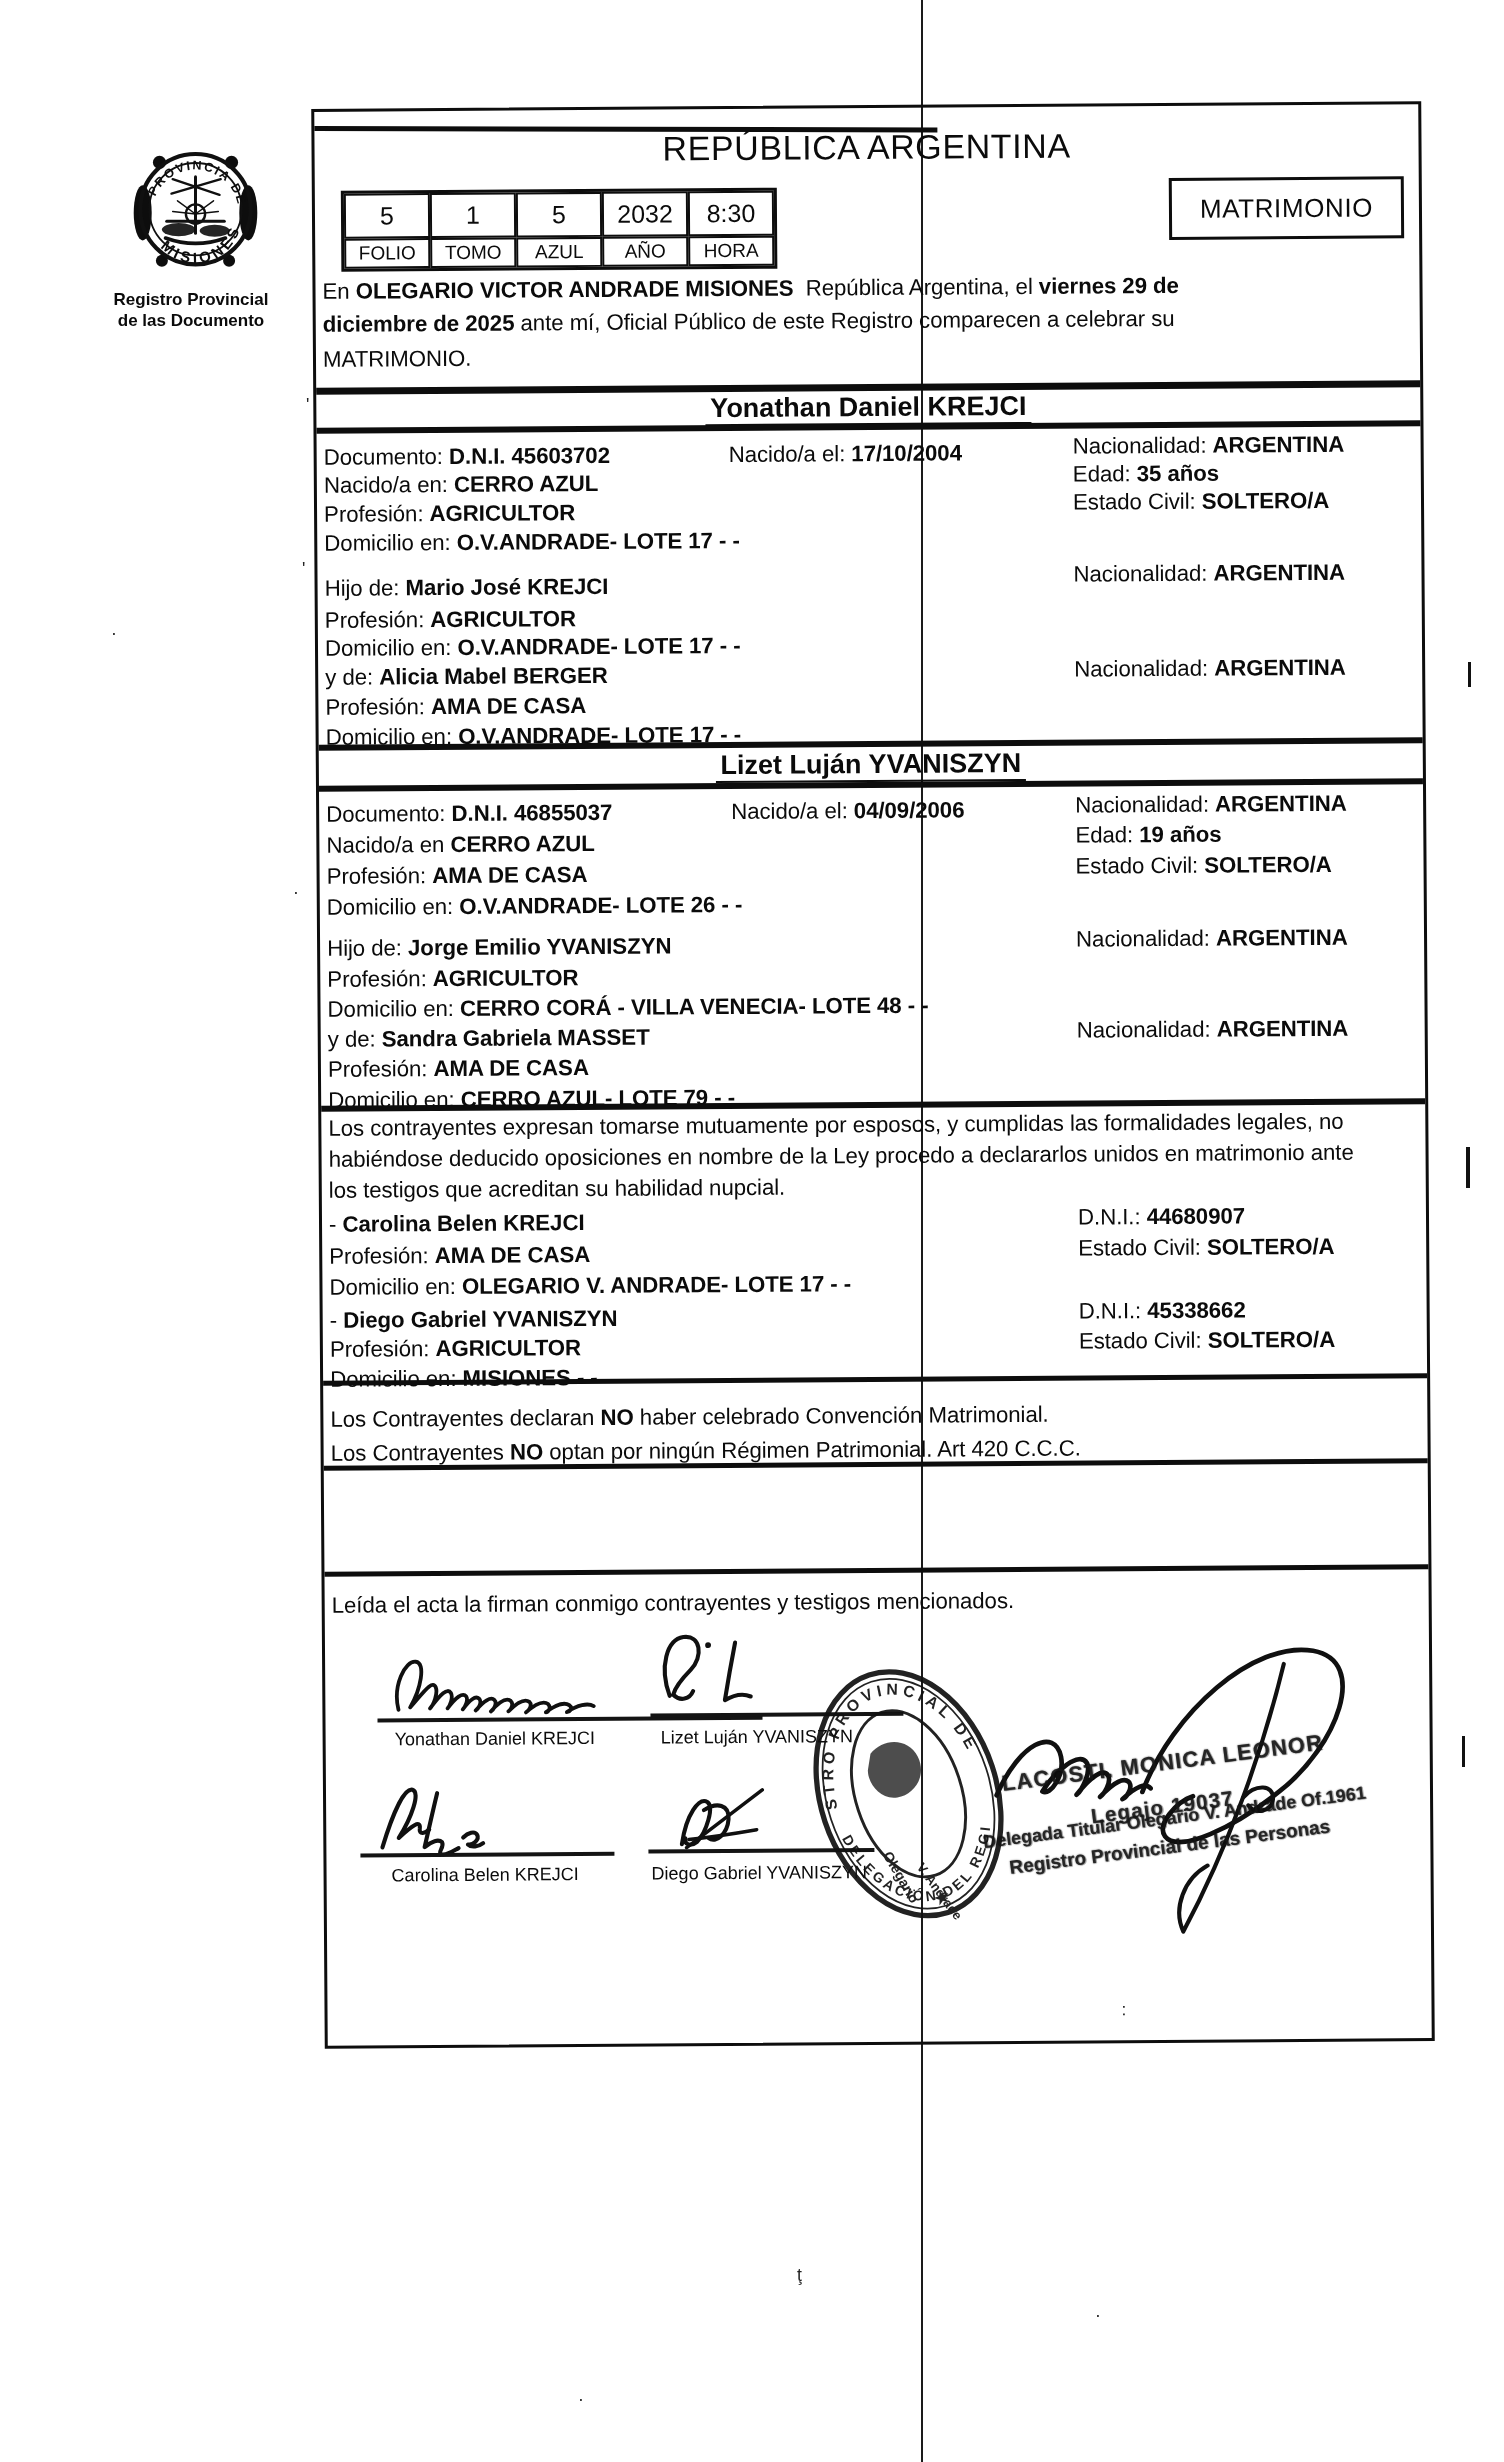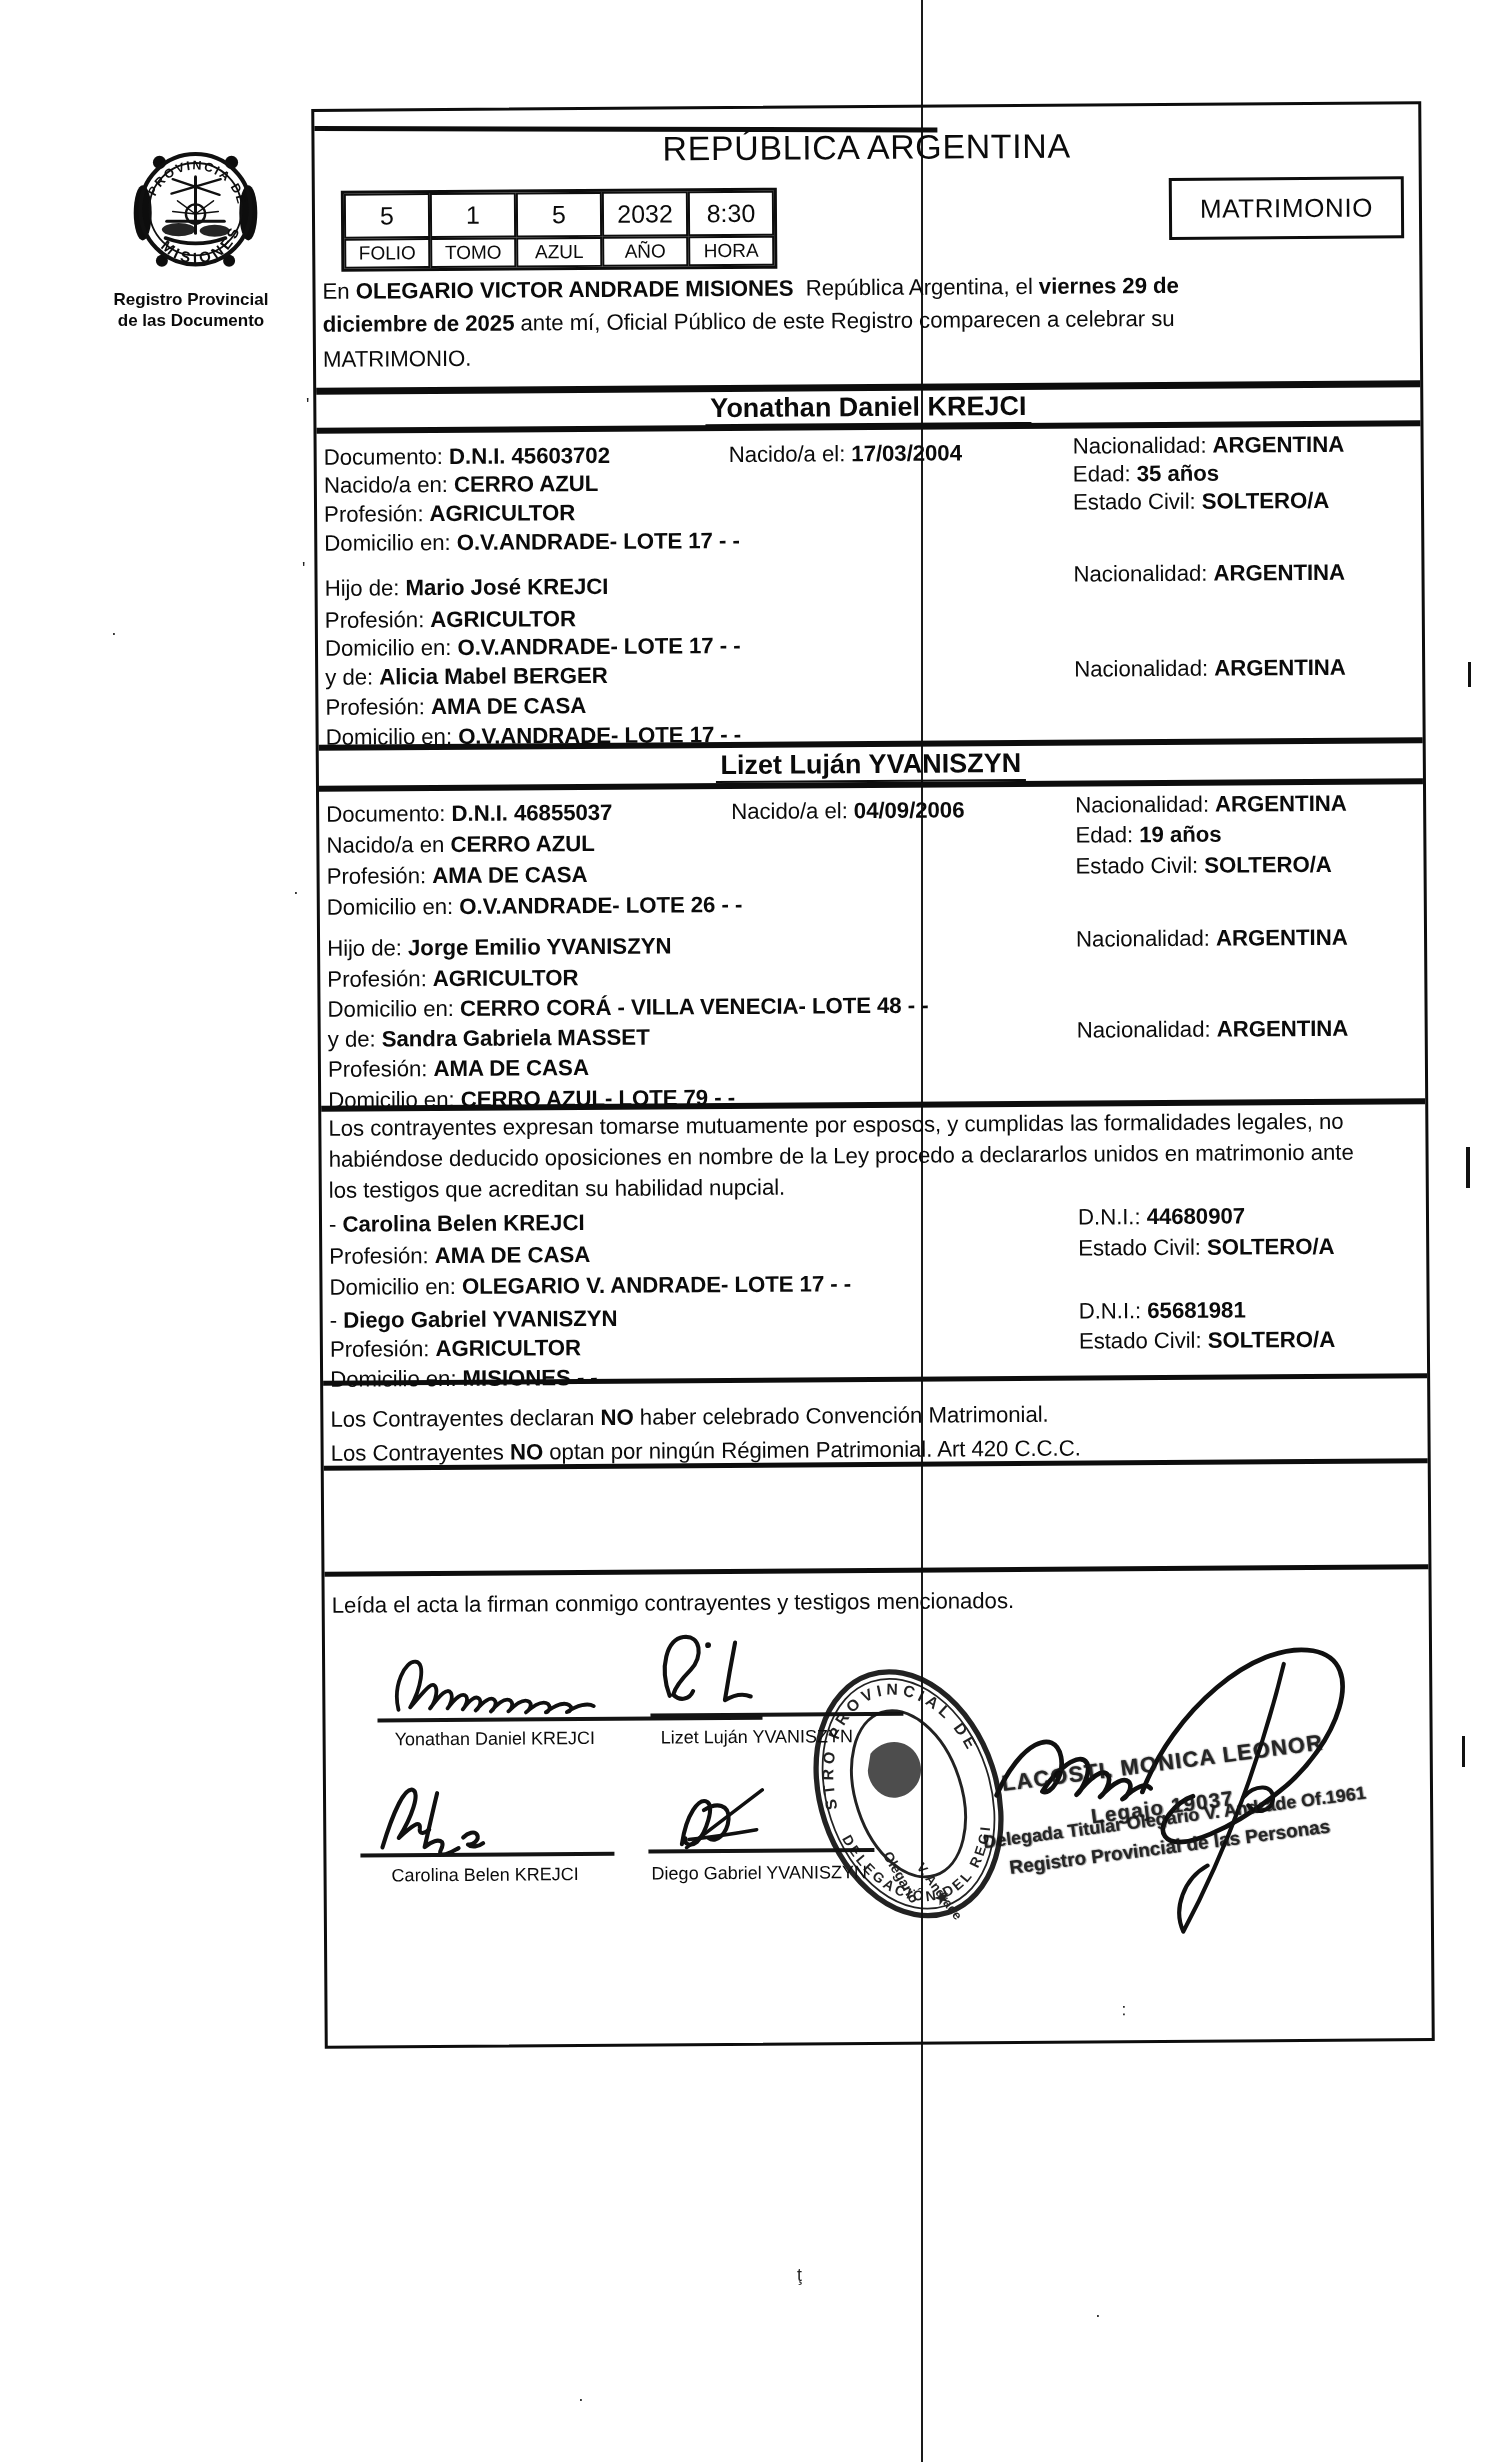--- a/index.html
+++ b/index.html
@@ -104,21 +104,21 @@
 
     <div class="t" style="left:7px;top:167px;"><span>En </span><b>OLEGARIO VICTOR ANDRADE MISIONES</b><span style="white-space:pre">  República Argentina, el </span><b>viernes 29 de</b></div>
     <div class="t" style="left:7px;top:200px;"><b>diciembre de 2025</b><span> ante mí, Oficial Público de este Registro comparecen a celebrar su</span></div>
     <div class="t" style="left:7px;top:235px;">MATRIMONIO.</div>
 
     <div class="rule" style="top:276px;height:6.5px;"></div>
     <div class="person-h" style="top:284px;"><span>Yonathan Daniel KREJCI</span></div>
     <div class="rule" style="top:316px;height:5.9px;"></div>
 
     <div class="t" style="left:7px;top:333px;"><span>Documento:</span> <b>D.N.I. 45603702</b></div>
-    <div class="t" style="left:412px;top:333px;"><span>Nacido/a el:</span> <b>17/03/2004</b></div>
+    <div class="t" style="left:412px;top:333px;"><span>Nacido/a el:</span> <b>17/10/2004</b></div>
     <div class="t" style="left:756px;top:327px;"><span>Nacionalidad:</span> <b>ARGENTINA</b></div>
     <div class="t" style="left:7px;top:361px;"><span>Nacido/a en:</span> <b>CERRO AZUL</b></div>
     <div class="t" style="left:756px;top:355px;"><span>Edad:</span> <b>35 años</b></div>
     <div class="t" style="left:7px;top:390px;"><span>Profesión:</span> <b>AGRICULTOR</b></div>
     <div class="t" style="left:756px;top:383px;"><span>Estado Civil:</span> <b>SOLTERO/A</b></div>
     <div class="t" style="left:7px;top:419px;"><span>Domicilio en:</span> <b>O.V.ANDRADE- LOTE 17 - -</b></div>
 
     <div class="t" style="left:7px;top:464px;"><span>Hijo de:</span> <b>Mario José KREJCI</b></div>
     <div class="t" style="left:756px;top:455px;"><span>Nacionalidad:</span> <b>ARGENTINA</b></div>
     <div class="t" style="left:7px;top:496px;"><span>Profesión:</span> <b>AGRICULTOR</b></div>
@@ -155,21 +155,21 @@
     <div class="t" style="left:7px;top:1004px;">Los contrayentes expresan tomarse mutuamente por esposos, y cumplidas las formalidades legales, no</div>
     <div class="t" style="left:7px;top:1035px;">habiéndose deducido oposiciones en nombre de la Ley procedo a declararlos unidos en matrimonio ante</div>
     <div class="t" style="left:7px;top:1066px;">los testigos que acreditan su habilidad nupcial.</div>
 
     <div class="t" style="left:7px;top:1100px;"><span>- </span><b>Carolina Belen KREJCI</b></div>
     <div class="t" style="left:756px;top:1098px;"><span>D.N.I.:</span> <b>44680907</b></div>
     <div class="t" style="left:7px;top:1132px;"><span>Profesión:</span> <b>AMA DE CASA</b></div>
     <div class="t" style="left:756px;top:1129px;"><span>Estado Civil:</span> <b>SOLTERO/A</b></div>
     <div class="t" style="left:7px;top:1163px;"><span>Domicilio en:</span> <b>OLEGARIO V. ANDRADE- LOTE 17 - -</b></div>
     <div class="t" style="left:7px;top:1196px;"><span>- </span><b>Diego Gabriel YVANISZYN</b></div>
-    <div class="t" style="left:756px;top:1192px;"><span>D.N.I.:</span> <b>65681981</b></div>
+    <div class="t" style="left:756px;top:1192px;"><span>D.N.I.:</span> <b>45338662</b></div>
     <div class="t" style="left:7px;top:1225px;"><span>Profesión:</span> <b>AGRICULTOR</b></div>
     <div class="t" style="left:756px;top:1222px;"><span>Estado Civil:</span> <b>SOLTERO/A</b></div>
     <div class="t" style="left:7px;top:1255px;"><span>Domicilio en:</span> <b>MISIONES - -</b></div>
 
     <div class="rule" style="top:1269px;height:5.3px;"></div>
 
     <div class="t" style="left:7px;top:1295px;"><span>Los Contrayentes declaran </span><b>NO</b><span> haber celebrado Convención Matrimonial.</span></div>
     <div class="t" style="left:7px;top:1329px;"><span>Los Contrayentes </span><b>NO</b><span> optan por ningún Régimen Patrimonial. Art 420 C.C.C.</span></div>
 
     <div class="rule" style="top:1354px;height:5.3px;"></div>

